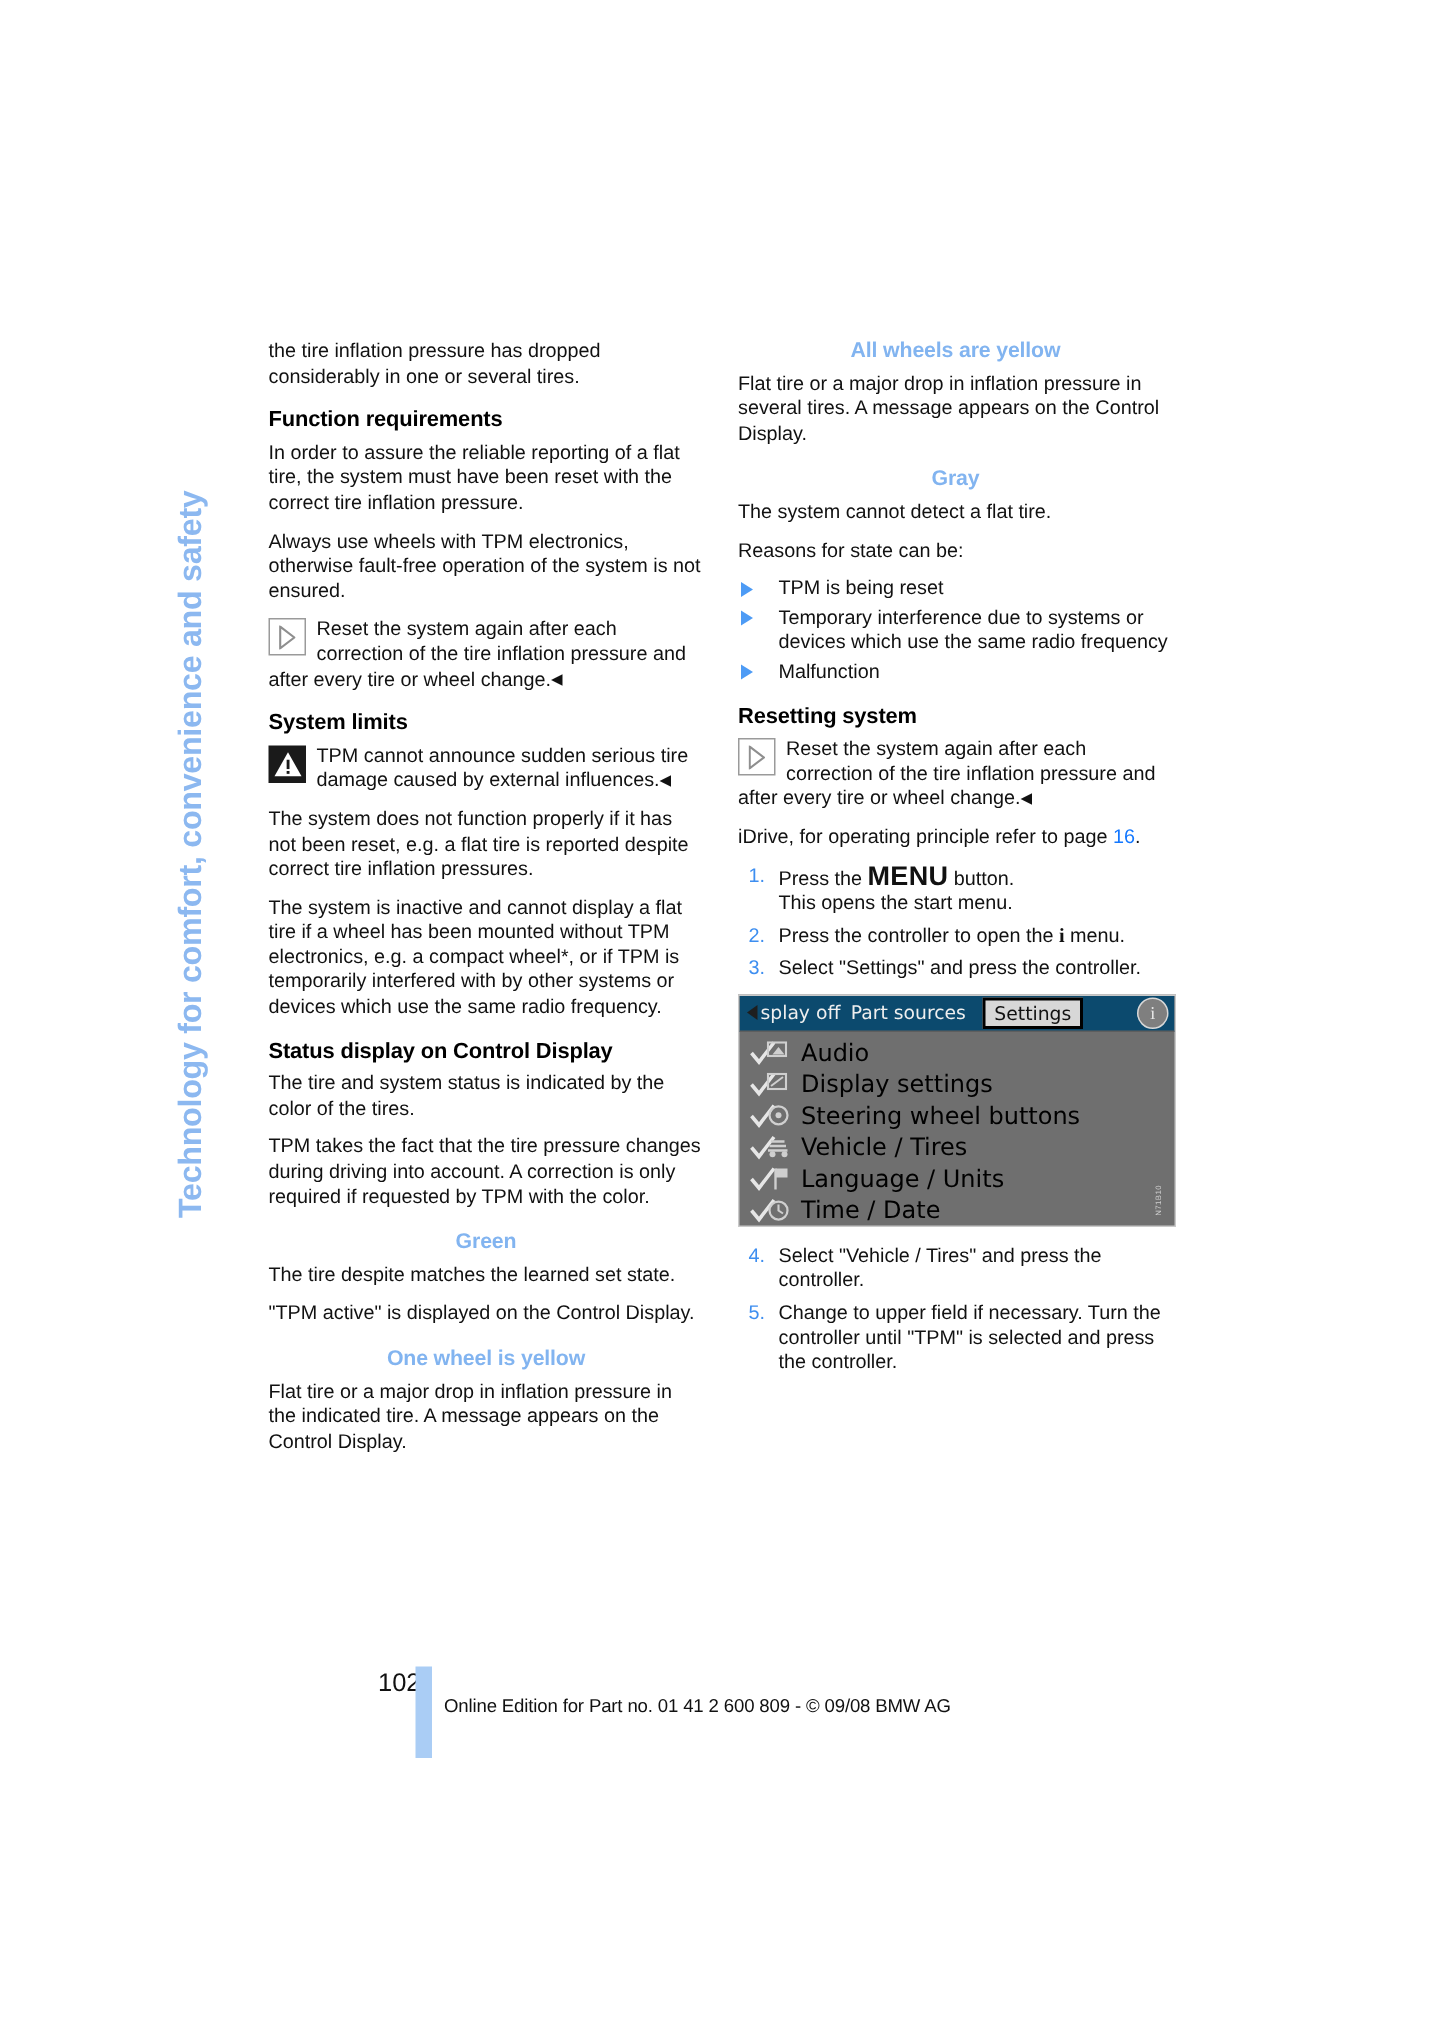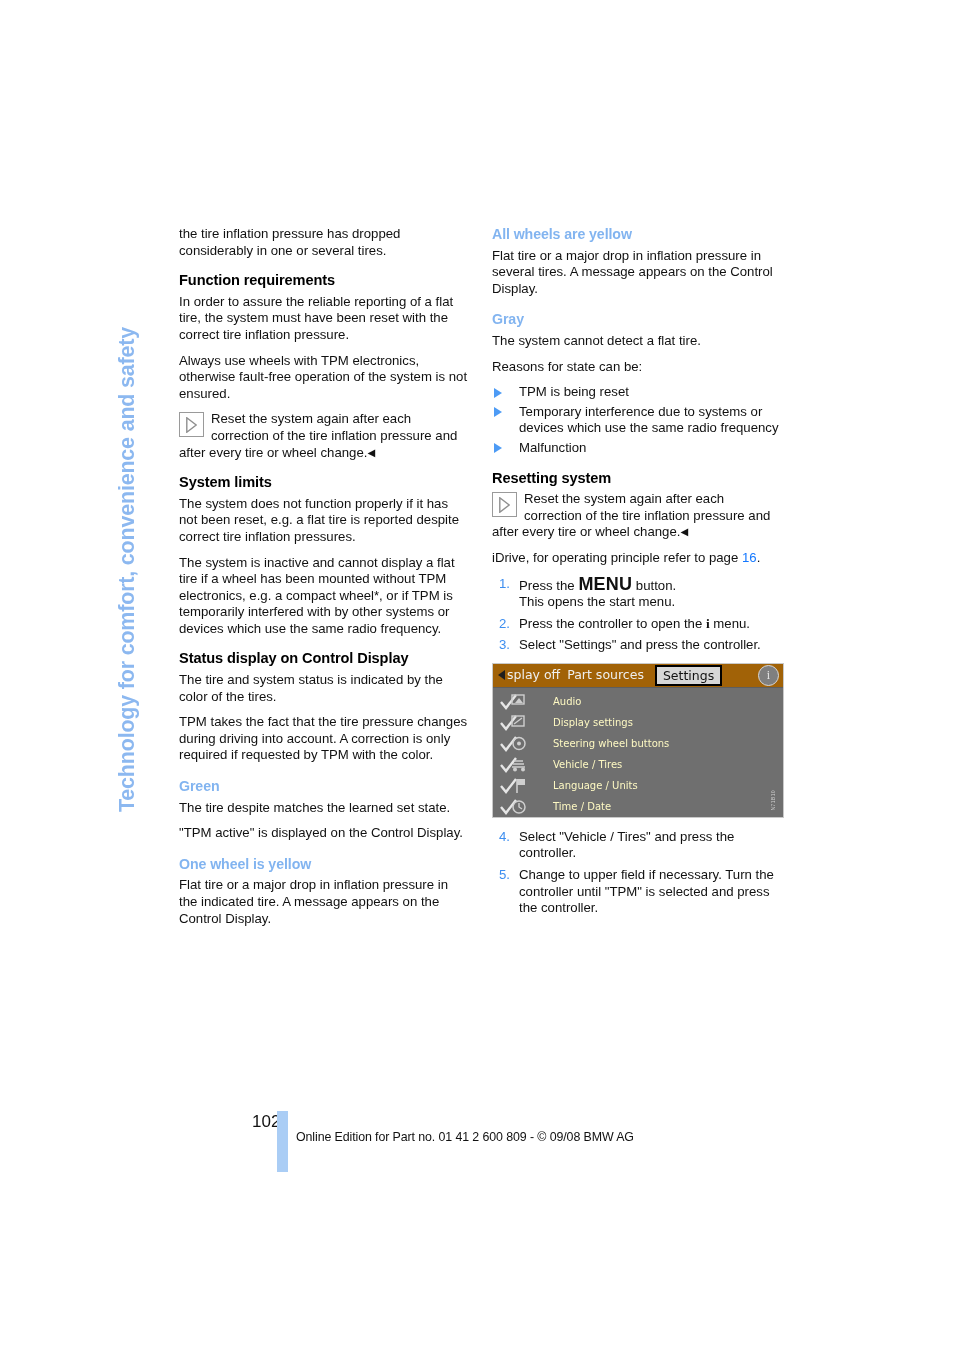--- a/index.html
+++ b/index.html
@@ -60,20 +60,21 @@
     margin: 13px 0 5px 0;
     letter-spacing: -0.1px;
   }
 
   h3.subheading {
     color: #82B4F0;
     font-size: 14.2px;
     font-weight: bold;
     margin: 14px 0 5px 0;
     letter-spacing: -0.1px;
+    text-align: center;
   }
 
   
   .note {
     position: relative;
     margin: 2px 0 9px 0;
   }
   .note .icon-box {
     float: left;
     width: 25px;
@@ -183,21 +184,21 @@
     margin: 9px 0 11px 0;
     background: #6f6f6f;
     border: 1px solid #c9c9c9;
     box-sizing: border-box;
     overflow: hidden;
     font-family: "DejaVu Sans", sans-serif;
   }
   .idrive-top {
     position: relative;
     height: 23px;
-    background: #a16207;
+    background: #0c4a6e;
     border-bottom: 1px solid #5e5e5e;
     display: flex;
     align-items: center;
     color: #f2f2f2;
     font-size: 12.5px;
   }
   .idrive-top .arrow-left {
     width: 0; height: 0;
     border-top: 5px solid transparent;
     border-bottom: 5px solid transparent;
@@ -236,23 +237,22 @@
     color: #e8e8e8;
     font-family: "Liberation Serif", serif;
   }
   .idrive-list {
     padding: 4px 0 0 6px;
   }
   .idrive-row {
     display: flex;
     align-items: center;
     height: 21px;
-    color: #fef9c3;
-    font-size: 10px;
-    gap: 19px;
+    color: #000000;
+    font-size: 16px;
   }
   .idrive-row .ico {
     width: 30px;
     height: 18px;
     margin-right: 5px;
     position: relative;
     flex: 0 0 30px;
   }
   .watermark {
     position: absolute;
@@ -310,20 +310,30 @@
       <div class="icon-box">
         <svg class="tri" viewBox="0 0 11 16">
           <polygon points="0.8,0.8 10.2,8 0.8,15.2" fill="none" stroke="#8f8f8f" stroke-width="1.4"></polygon>
         </svg>
       </div>
       <span class="note-text">Reset the system again after each correction of the tire inflation pressure and after every tire or wheel change.</span><span class="endmark">◀</span>
     </div>
 
     <h2 class="heading">System limits</h2>
 
+    <div class="warn">
+      <div class="warn-box">
+        <svg width="20" height="19" viewBox="0 0 20 19">
+          <polygon points="10,1.5 19,17.5 1,17.5" fill="#ffffff"></polygon>
+          <rect x="9.1" y="6.5" width="1.9" height="6.2" fill="#1a1a1a"></rect>
+          <rect x="9.1" y="14.0" width="1.9" height="1.9" fill="#1a1a1a"></rect>
+        </svg>
+      </div>
+      <span>TPM cannot announce sudden serious tire damage caused by external influences.</span><span class="endmark">◀</span>
+    </div>
 
     <p>The system does not function properly if it has not been reset, e.g. a flat tire is reported despite correct tire inflation pressures.</p>
     <p><span>The system is inactive and cannot display a flat tire if a wheel has been mounted without TPM electronics, e.g. a compact wheel</span><span class="sup-star">*</span><span>, or if TPM is temporarily interfered with by other systems or devices which use the same radio frequency.</span></p>
 
     <h2 class="heading">Status display on Control Display</h2>
     <p>The tire and system status is indicated by the color of the tires.</p>
     <p>TPM takes the fact that the tire pressure changes during driving into account. A correction is only required if requested by TPM with the color.</p>
 
     <h3 class="subheading">Green</h3>
     <p>The tire despite matches the learned set state.</p>

